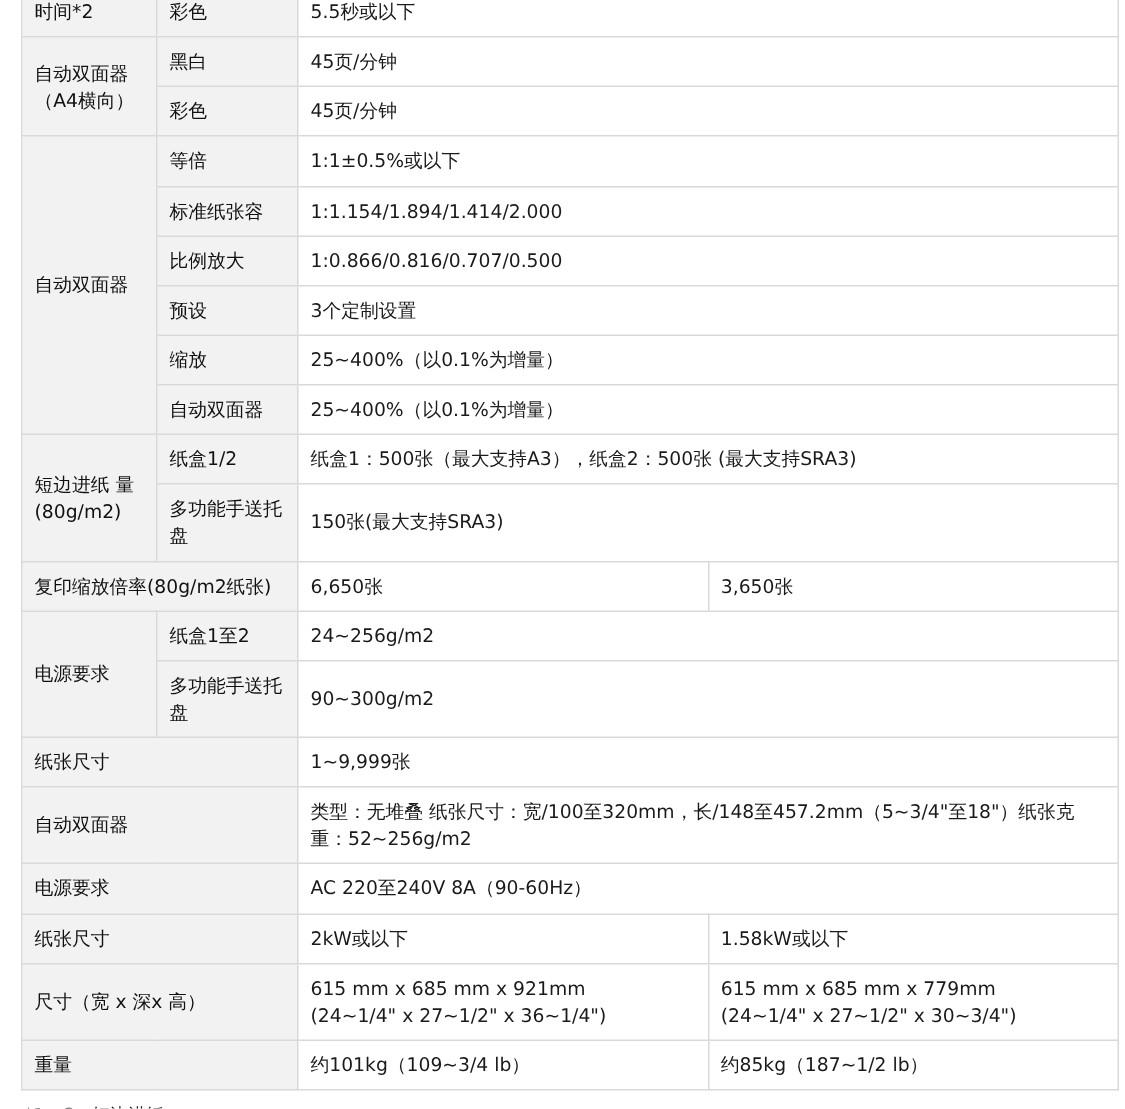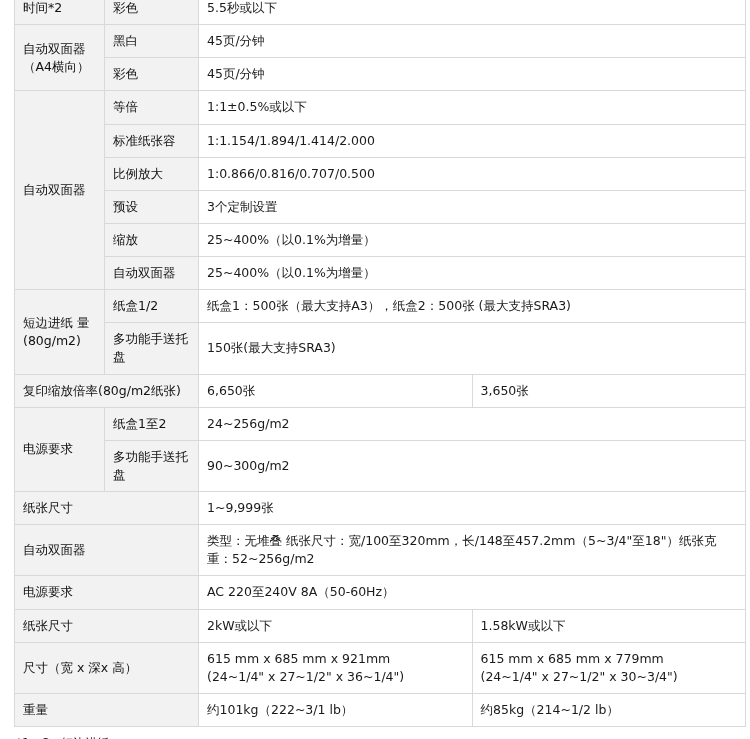--- a/index.html
+++ b/index.html
@@ -131,34 +131,34 @@
         <tr>
           <td class="lbl1" colspan="2">纸张尺寸</td>
           <td class="val" colspan="2">1~9,999张</td>
         </tr>
         <tr>
           <td class="lbl1" colspan="2">自动双面器</td>
           <td class="val" colspan="2">类型：无堆叠 纸张尺寸：宽/100至320mm，长/148至457.2mm（5~3/4"至18"）纸张克重：52~256g/m2</td>
         </tr>
         <tr>
           <td class="lbl1" colspan="2">电源要求</td>
-          <td class="val" colspan="2">AC 220至240V 8A（50-60Hz）</td>
+          <td class="val" colspan="2">AC 220至240V 8A（90-60Hz）</td>
         </tr>
         <tr>
           <td class="lbl1" colspan="2">纸张尺寸</td>
           <td class="val">2kW或以下</td>
           <td class="val">1.58kW或以下</td>
         </tr>
         <tr>
           <td class="lbl1" colspan="2">尺寸（宽 x 深x 高）</td>
           <td class="val">615 mm x 685 mm x 921mm<br>(24~1/4" x 27~1/2" x 36~1/4")</td>
           <td class="val">615 mm x 685 mm x 779mm<br>(24~1/4" x 27~1/2" x 30~3/4")</td>
         </tr>
         <tr>
           <td class="lbl1" colspan="2">重量</td>
-          <td class="val">约101kg（222~3/1 lb）</td>
-          <td class="val">约85kg（214~1/2 lb）</td>
+          <td class="val">约101kg（109~3/4 lb）</td>
+          <td class="val">约85kg（187~1/2 lb）</td>
         </tr>
       </tbody>
   </table>
 
   <div class="footnote">*1、S：短边进纸，</div>
 </div>
 
 </body></html>

